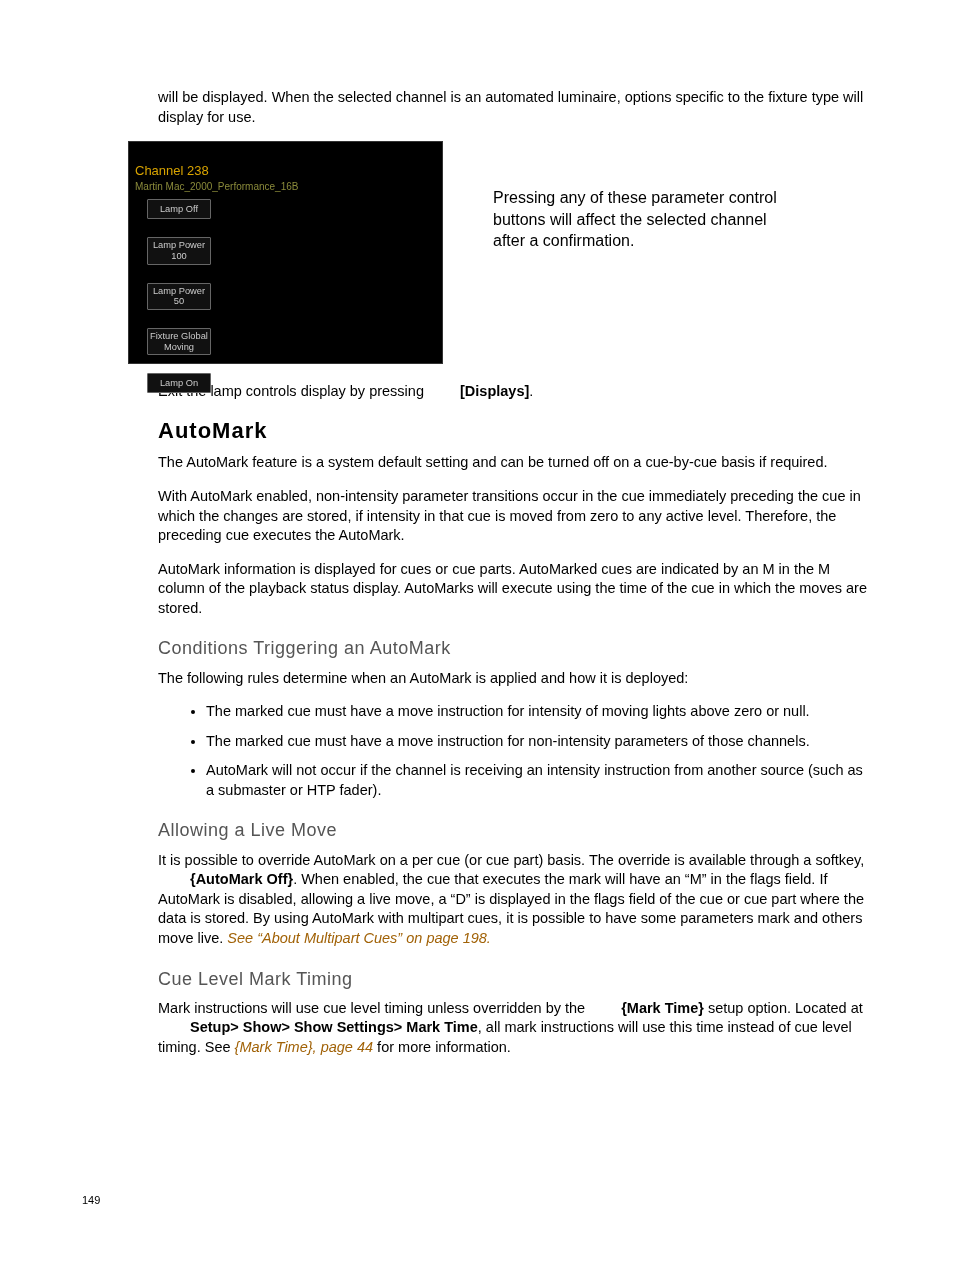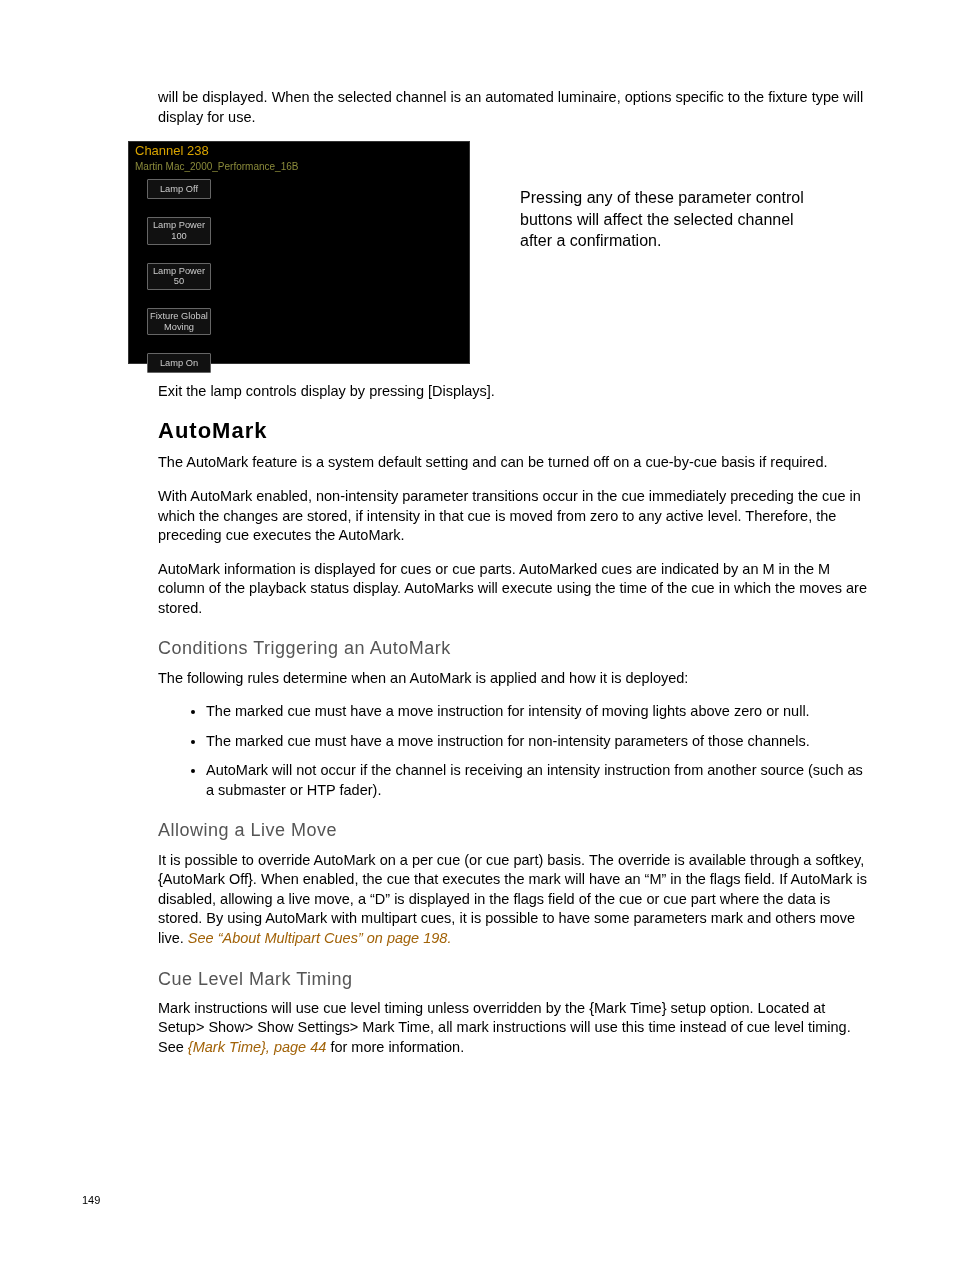--- a/index.html
+++ b/index.html
@@ -20,27 +20,27 @@
     margin-bottom: 14px;
   }
   .screenshot-row {
     display: flex;
     gap: 50px;
     margin-bottom: 18px;
     margin-left: -30px;
   }
   .shot {
     background: #000;
-    width: 342px;
+    width: 315px;
     height: 223px;
     border: 1px solid #333;
     font-size: 11px;
     color: #ccc;
     position: relative;
-    padding: 0 6px;
+    padding: 20px 6px;
   }
   .shot .ch { color: #d9a400; font-size: 13px; margin-top: 0px; }
   .shot .fix { color: #8a8a3a; font-size: 10px; margin-bottom: 6px; }
   .shot .btncol { width: 64px; display: flex; flex-direction: column; gap: 18px; margin-left: 12px; }
   .shot .btn {
     border: 1px solid #666;
     background: #111;
     color: #ccc;
     text-align: center;
     font-size: 9.3px;
@@ -70,21 +70,21 @@
     font-family: "Arial Narrow", Arial, sans-serif;
     font-stretch: condensed;
     color: #555;
     font-size: 18px;
     letter-spacing: 0.5px;
     margin-top: 18px;
     margin-bottom: 8px;
   }
   ul { margin: 0 0 10px 48px; }
   li { margin-bottom: 10px; }
-  .bold { font-weight: normal; }
+  .bold { font-weight: bold; margin-left: 32px; }
   .link { color: #a16207; font-style: italic; }
   .footer {
     position: absolute;
     left: 82px;
     right: 80px;
     bottom: 64px;
     display: flex;
     align-items: center;
     justify-content: space-between;
     font-size: 11px;

